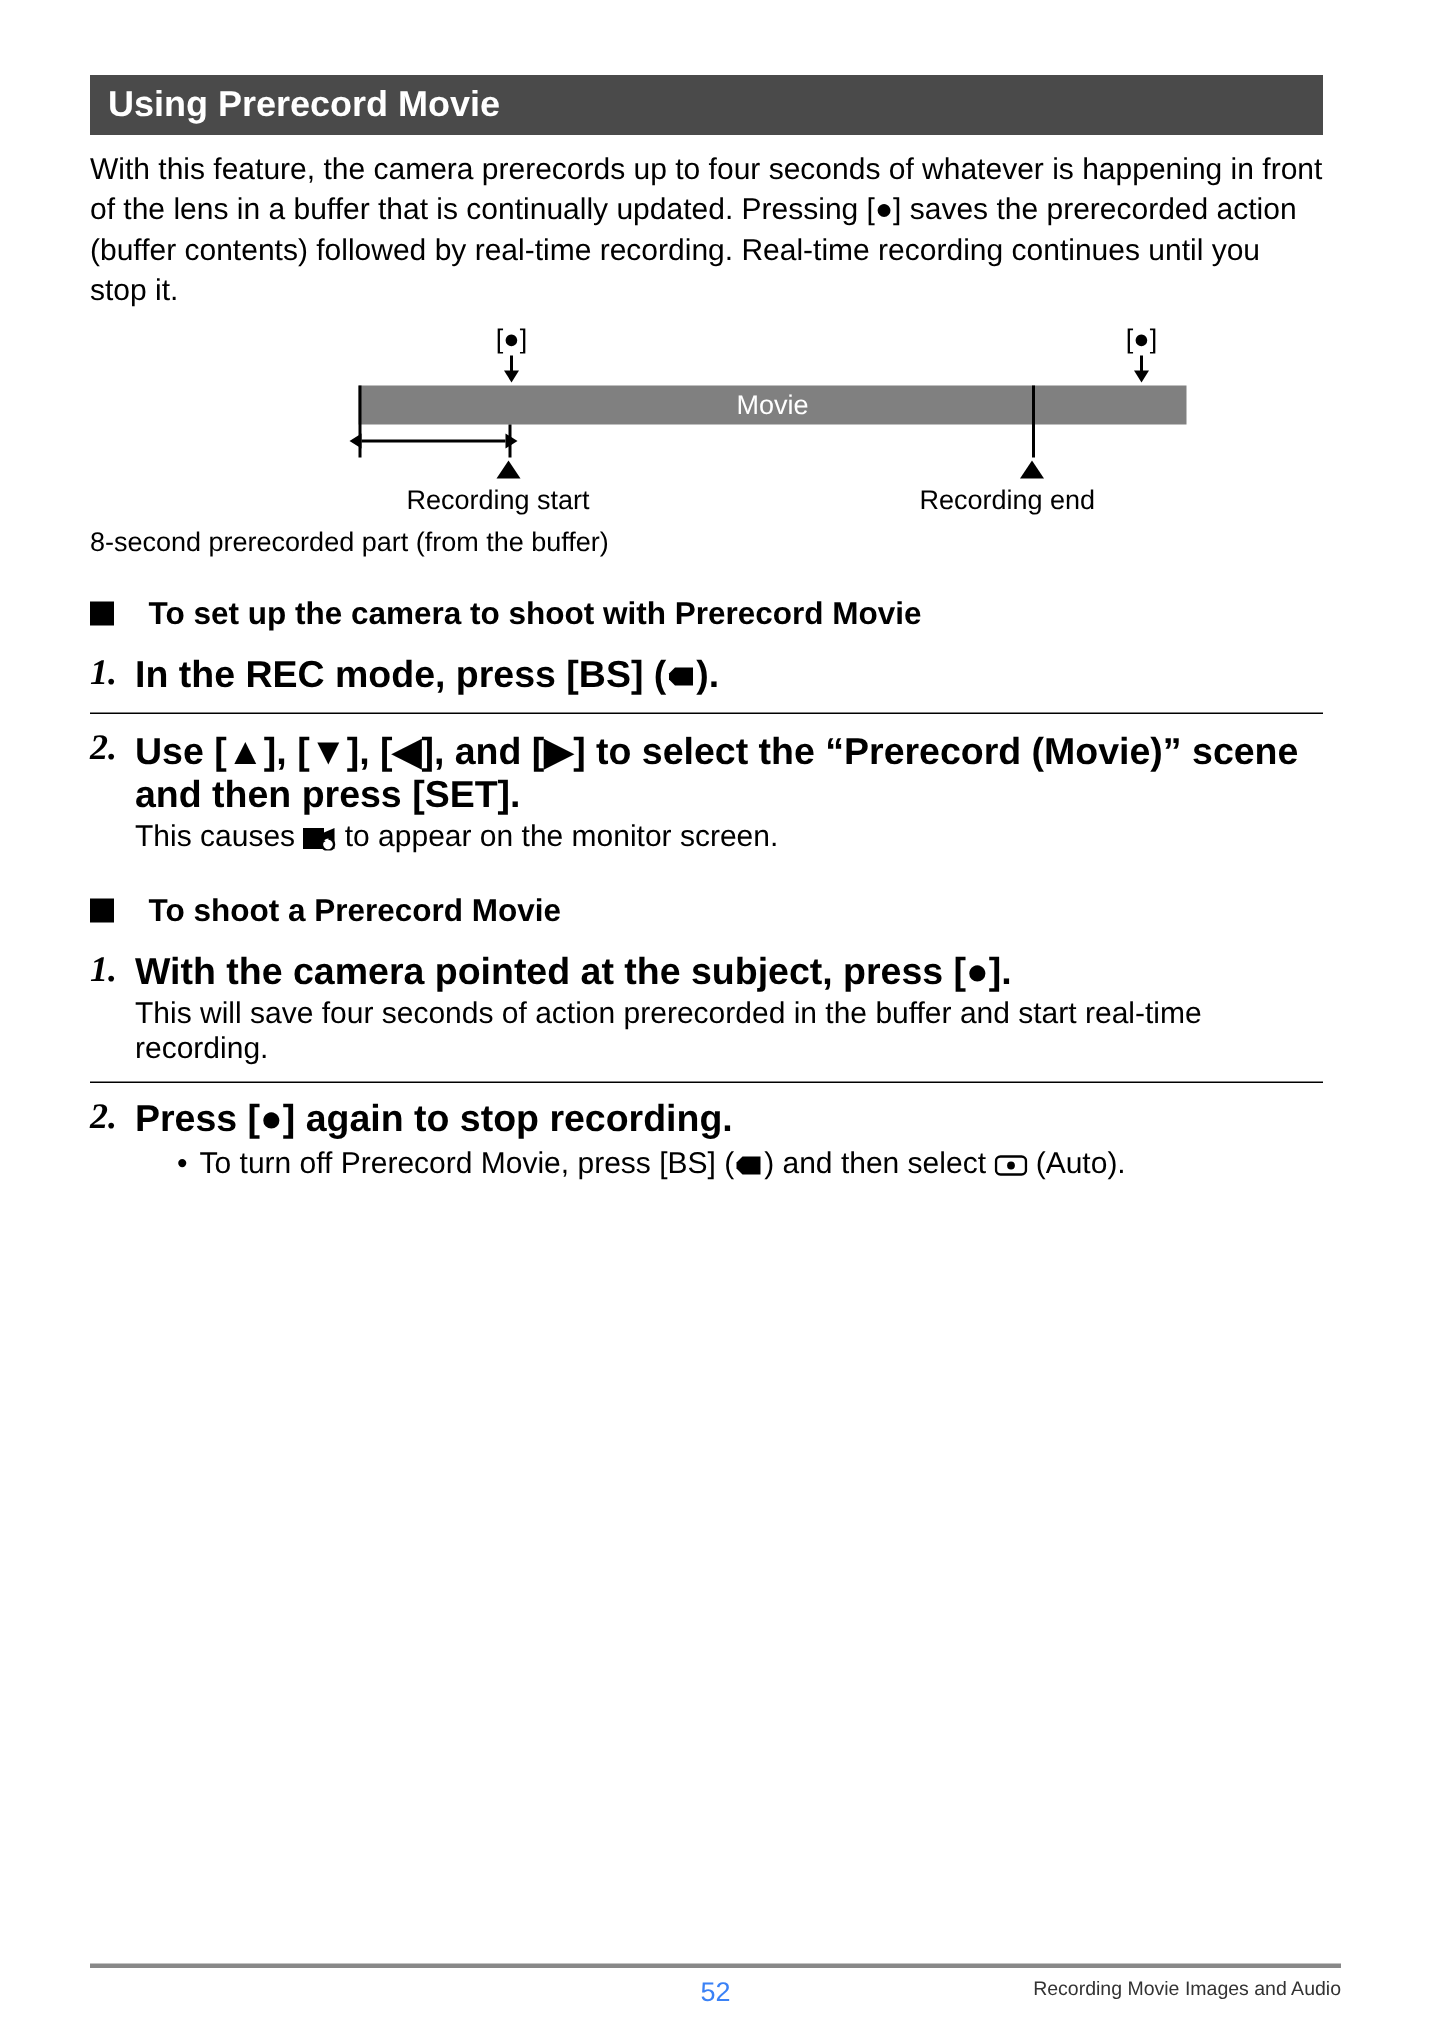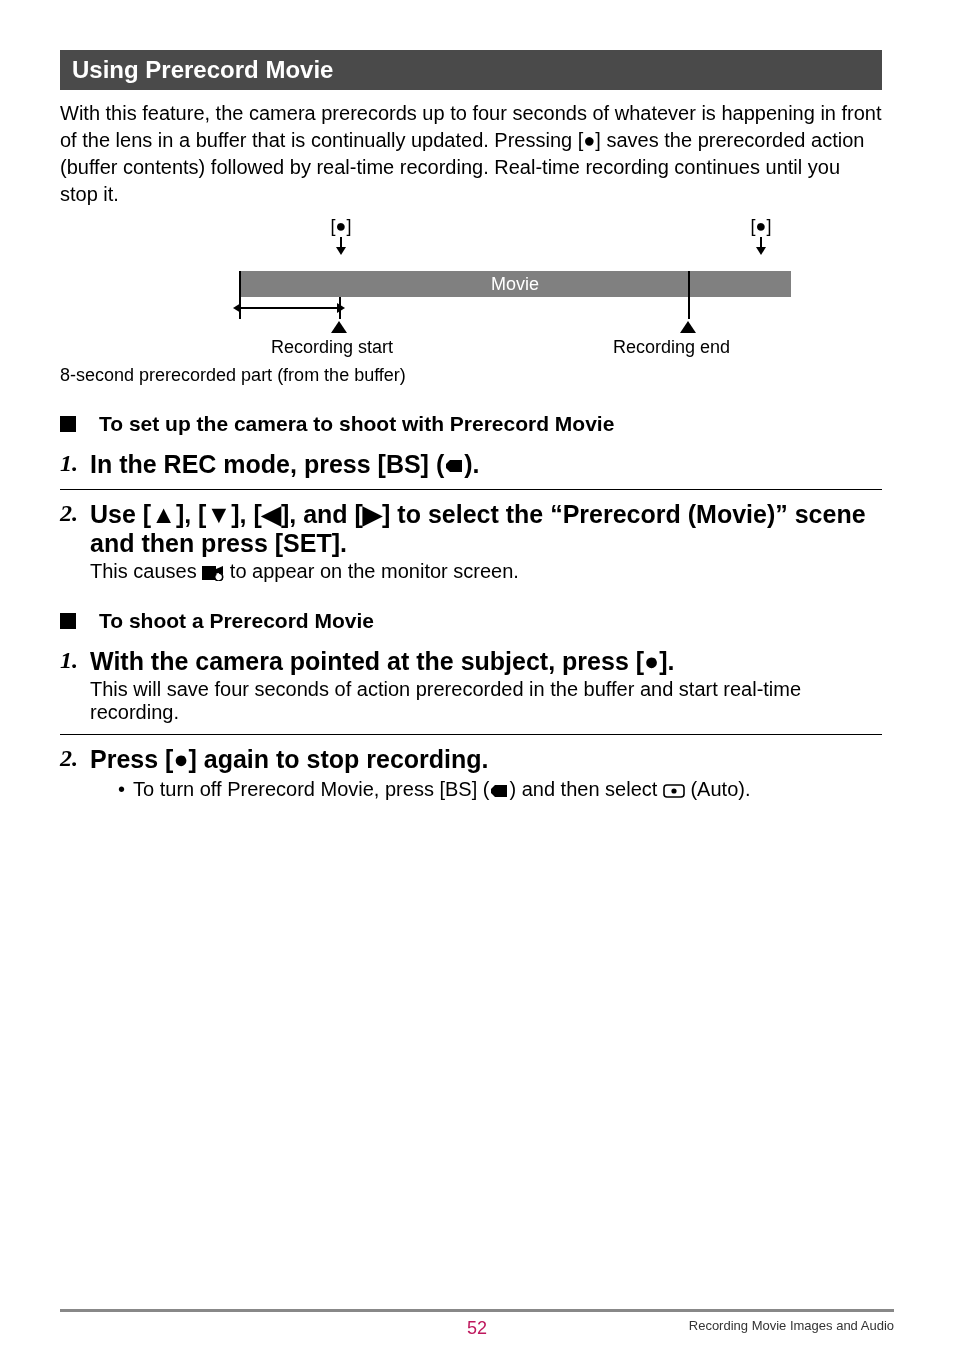--- a/index.html
+++ b/index.html
@@ -46,21 +46,21 @@
     width: 10px; height: 18px; position: relative; margin: 0 auto;
   }
   .arrow-down::before {
     content: ""; position: absolute; left: 4px; top: 0; width: 2px; height: 12px; background: #000;
   }
   .arrow-down::after {
     content: ""; position: absolute; left: 0; top: 10px;
     border-left: 5px solid transparent; border-right: 5px solid transparent; border-top: 8px solid #000;
   }
   .bar-row {
-    display: flex; align-items: center; margin-top: 16px; justify-content: flex-end;
+    display: flex; align-items: center; margin-top: 2px; justify-content: flex-end;
   }
   .bar-left-pad { width: 88px; }
   .movie-bar {
     background: #808080; color: #fff; text-align: center; font-size: 18px;
     flex: 1; height: 26px; line-height: 26px;
   }
   .ticks-row {
     position: relative; height: 22px; margin-top: 0;
   }
   .tick { position: absolute; width: 2px; background: #000; }
@@ -119,21 +119,21 @@
   .footer {
     position: absolute; bottom: 24px; left: 0; right: 0;
     padding: 0 60px;
   }
   .footer-rule {
     border-top: 3px solid #888; margin-bottom: 6px;
   }
   .footer-row {
     display: flex; justify-content: space-between; align-items: baseline; font-size: 13px; color: #333;
   }
-  .page-no { width: 100%; text-align: center; font-size: 18px; color: #be185d; position: absolute; left: 0; }
+  .page-no { width: 100%; text-align: center; font-size: 18px; color: #3b82f6; position: absolute; left: 0; }
   .footer-right { margin-left: auto; }
 </style>
 </head>
 <body>
 
 <div class="page">
 
   <div class="section-header">Using Prerecord Movie</div>
 
   <p class="body-text">With this feature, the camera prerecords up to four seconds of whatever is happening in front of the lens in a buffer that is continually updated. Pressing [●] saves the prerecorded action (buffer contents) followed by real-time recording. Real-time recording continues until you stop it.</p>

